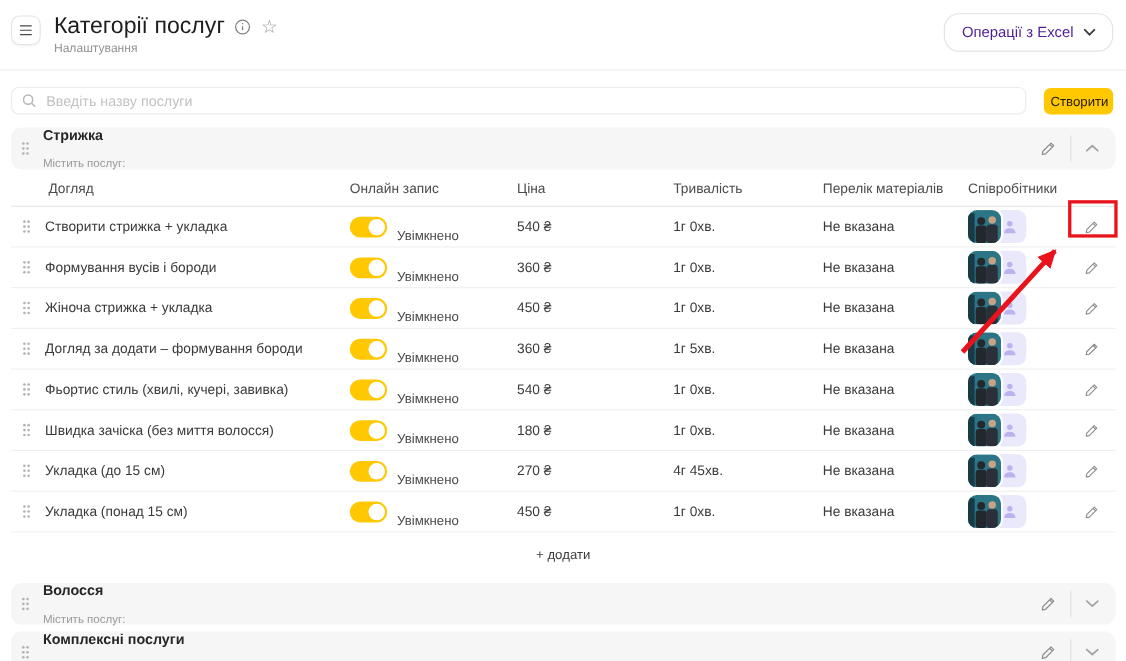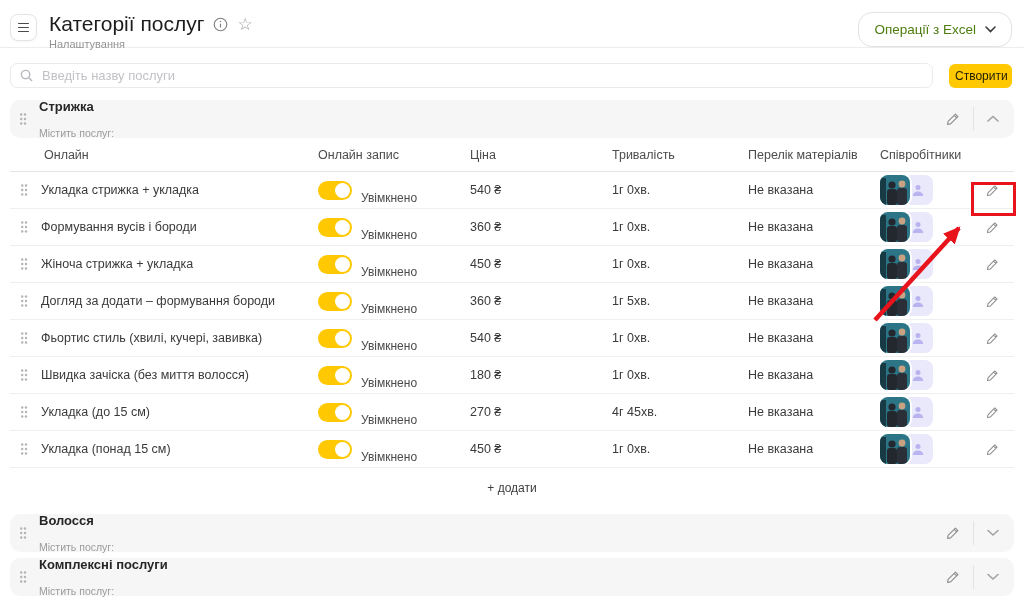--- a/index.html
+++ b/index.html
@@ -2,33 +2,33 @@
 <html><head>
 <meta charset="utf-8">
 <style>
   * { box-sizing: border-box; }
   html,body { margin:0; padding:0; }
   body {
     width:1024px; height:601px; position:relative; overflow:hidden;
     background:#fff; font-family:"Liberation Sans", sans-serif; color:#333;
   }
   
-  .topbar { display:flex; align-items:flex-start; padding:12px 12px 0 10px; height:48px; border-bottom:1px solid #ededed; }
+  .topbar { display:flex; align-items:flex-start; padding:12px 12px 0 10px; height:64px; border-bottom:1px solid #ededed; }
   .menu-btn { width:27px; height:27px; margin-top:2px; border:1px solid #e4e4e4; border-radius:8px; background:#fff;
               display:flex; flex-direction:column; justify-content:center; align-items:center; gap:2.5px; cursor:pointer;
               box-shadow:0 1px 2px rgba(0,0,0,.04); }
   .menu-btn span { display:block; width:11px; height:1.6px; background:#4a4a4a; border-radius:1px; }
   .title-block { margin-left:12px; }
   .title-row { display:flex; align-items:center; gap:9px; }
   .page-title { font-size:21px; font-weight:500; color:#1d1d1d; margin:0; line-height:24px; }
   .title-icon { color:#8d8d8d; display:flex; align-items:center; }
   .star-glyph { font-size:17px; color:#9a9a9a; line-height:17px; }
   .breadcrumb { font-size:11px; color:#929292; margin-top:2px; }
   .excel-btn { margin-left:auto; height:35px; padding:0 15px; background:#fff; border:1px solid #e2e2e2; border-radius:14px;
-               display:flex; align-items:center; gap:9px; font-size:13.5px; font-weight:500; color:#4d7c0f; cursor:pointer; }
+               display:flex; align-items:center; gap:9px; font-size:13.5px; font-weight:500; color:#4c1d95; cursor:pointer; }
   
   .toolbar { display:flex; align-items:center; gap:16px; padding:15px 12px 0 10px; }
   .search-box { flex:1; height:25px; border:1px solid #ebebeb; border-radius:7px; display:flex; align-items:center; padding:0 9px; gap:7px; background:#fff; }
   .search-box input { border:none; outline:none; flex:1; font-size:13px; color:#a16207; font-family:inherit; background:transparent; }
   .search-box input::placeholder { color:#c2c2c6; }
   .create-btn { width:63px; height:24px; background:#FFC800; border:none; border-radius:6px; font-size:12px; font-weight:500;
                 color:#201c00; cursor:pointer; font-family:inherit; }
   
   .category-card { margin:12px 10px 0 10px; height:38px; background:#f6f6f7; border-radius:10px;
                    display:flex; align-items:center; padding:0 13px 0 9px; }
@@ -132,21 +132,21 @@
     <button class="icon-btn">
       <svg width="12" height="8" viewBox="0 0 12 8" fill="none" stroke="#a2a2a2" stroke-width="1.6" stroke-linecap="round">
           <polyline points="1,6 6,1.5 11,6"></polyline>
         </svg>
     </button>
   </div>
 </div>
 
 <div class="svc-table">
   <div class="thead">
-    <div class="hcell">Онлайн</div>
+    <div class="hcell">Догляд</div>
     <div class="hcell">Онлайн запис</div>
     <div class="hcell">Ціна</div>
     <div class="hcell">Тривалість</div>
     <div class="hcell">Перелік матеріалів</div>
     <div class="hcell">Співробітники</div>
     <div class="hcell"></div>
   </div>
   <div>
   <div class="trow">
     <div class="name-cell">
@@ -155,21 +155,21 @@
               <g fill="#b3b3b3">
                 <circle cx="2.2" cy="2.5" r="1.2"></circle>
                 <circle cx="6" cy="2.5" r="1.2"></circle>
                 <circle cx="2.2" cy="7" r="1.2"></circle>
                 <circle cx="6" cy="7" r="1.2"></circle>
                 <circle cx="2.2" cy="11.5" r="1.2"></circle>
                 <circle cx="6" cy="11.5" r="1.2"></circle>
               </g>
             </svg>
       </span>
-      <span>Укладка стрижка + укладка</span>
+      <span>Створити стрижка + укладка</span>
     </div>
     <div class="online-cell">
       <span class="toggle">
             <span class="knob"></span>
           </span>
       <span class="toggle-label">Увімкнено</span>
     </div>
     <div>540 ₴</div>
     <div>1г 0хв.</div>
     <div>Не вказана</div>

